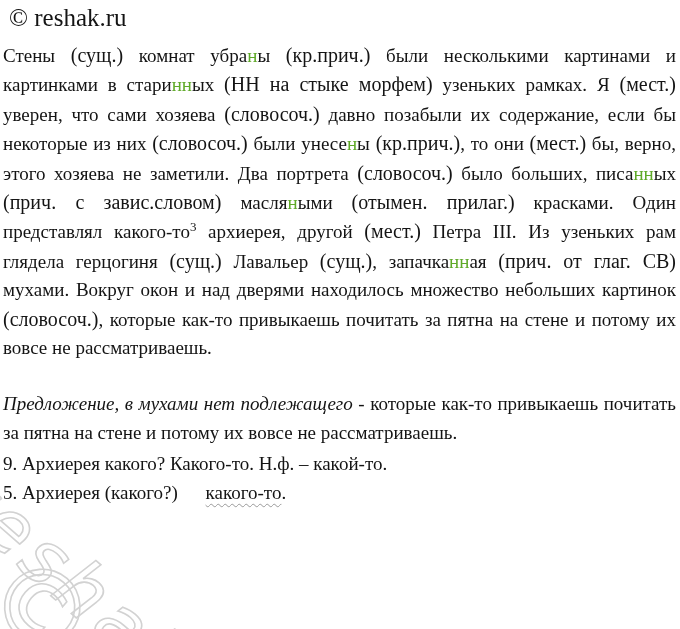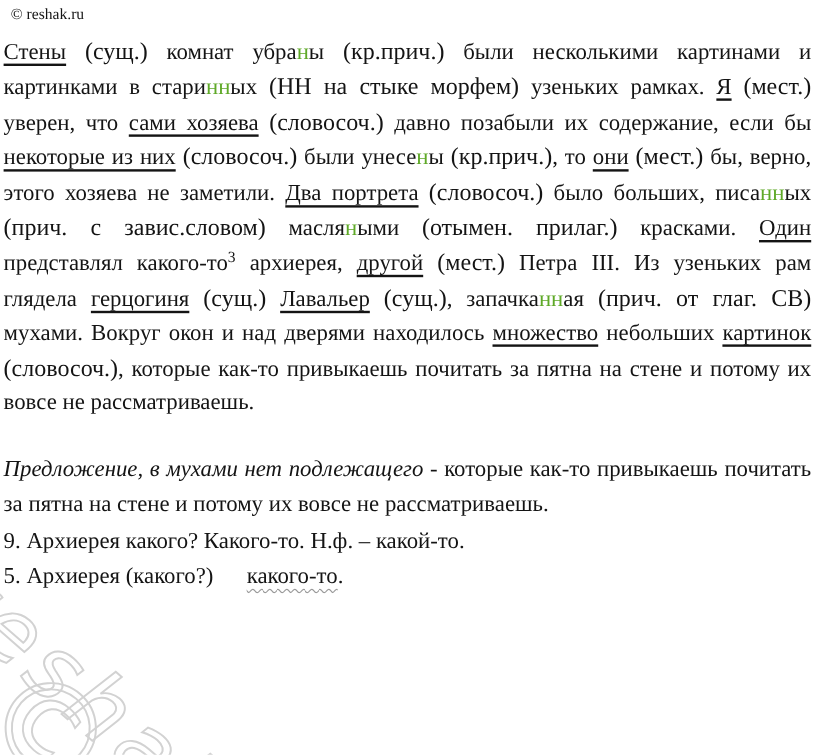--- a/index.html
+++ b/index.html
@@ -33,36 +33,35 @@
     padding: 1px 4px 0 6px;
     margin-bottom: 9px;
   }
   .title {
     font-weight: bold;
     font-style: italic;
     font-size: 22px;
     letter-spacing: 0.5px;
   }
   .copyright {
-    font-size: 13px;
+    font-size: 25px;
   }
   
   .body-text {
     position: relative;
     z-index: 2;
     font-size: 19px;
     line-height: 28.4px;
   }
   .para { text-align: justify; }
   .para.spaced { margin-top: 28px; }
   .footnote { margin-top: 3px; }
   .fn-line { text-align: left; line-height: 28.6px; }
   
   .seg-u {
-    text-decoration: underline;
     text-decoration-thickness: 1.5px;
     text-underline-offset: 4px;
   }
   .seg-g { color: var(--green); }
   .seg-ann { font-size: 20px; }
   .seg-i { font-style: italic; }
   .seg-sup {
     font-size: 13px;
     vertical-align: 7px;
     line-height: 0;

